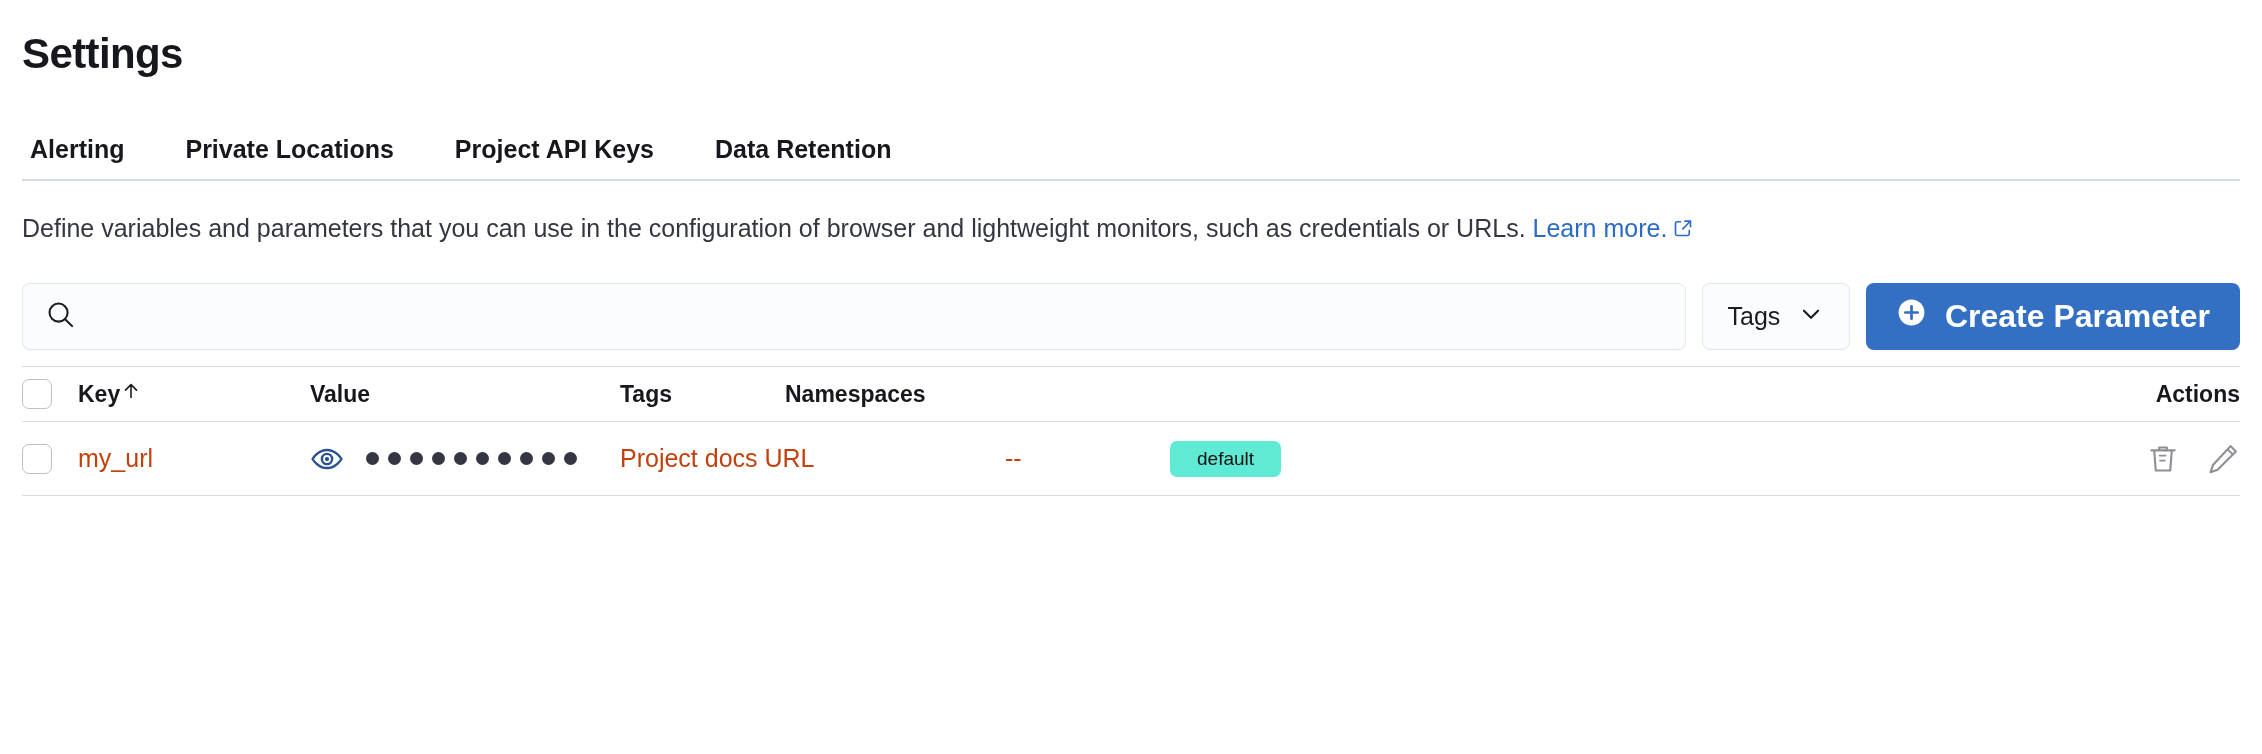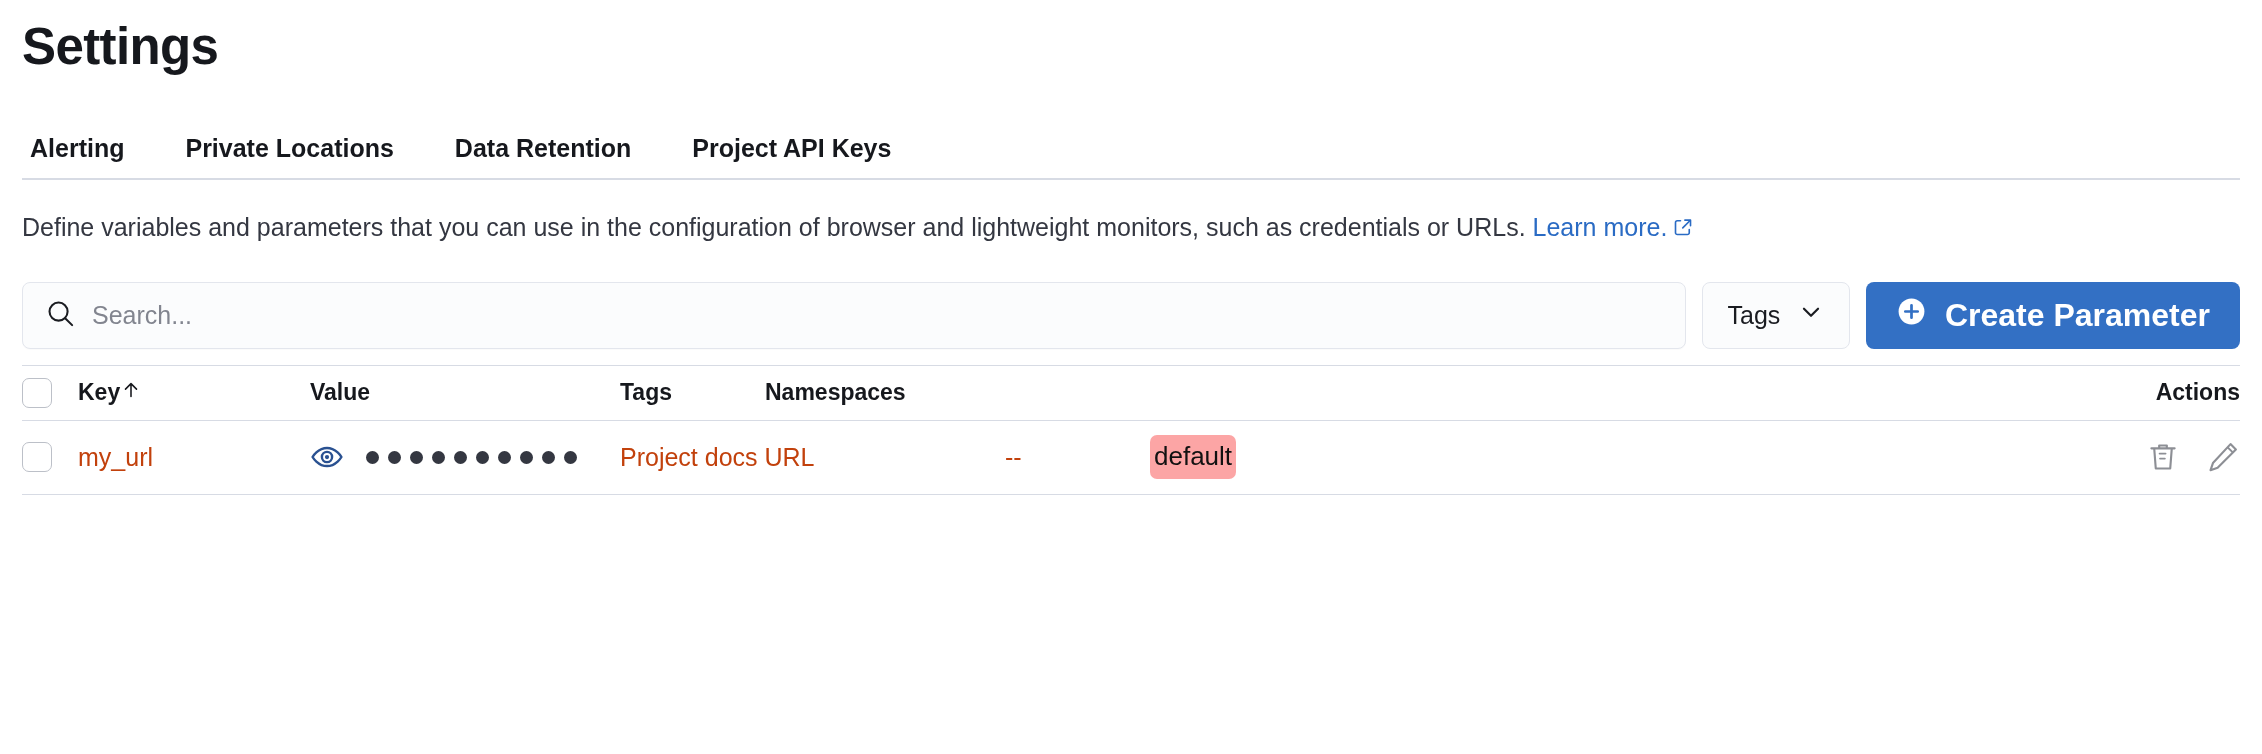--- a/index.html
+++ b/index.html
@@ -15,25 +15,25 @@
 
   .page {
     position: relative;
     width: 2262px;
     height: 754px;
     padding: 0 22px;
   }
 
   
   .page-title {
-    font-size: 51px;
+    font-size: 42px;
     font-weight: 700;
     letter-spacing: -0.6px;
     color: #16181d;
-    padding-top: 18px;
+    padding-top: 30px;
     line-height: 1.15;
   }
 
   
   .tabs {
     display: flex;
     align-items: flex-end;
     gap: 13px;
     margin-top: 41px;
     border-bottom: 2px solid #d7dbe4;
@@ -163,21 +163,21 @@
     border-top: 1px solid #d7dbe4;
     border-bottom: 1px solid #d7dbe4;
   }
   .trow.body { height: 74px; }
 
   .c-check  { width: 56px; flex: none; display:flex; align-items:center; }
   .c-key    { width: 232px; flex: none; }
   .c-value  { width: 310px; flex: none; display:flex; align-items:center; gap: 22px;}
   .c-desc   { width: 385px; flex: none; }
   .c-tags   { width: 145px; flex: none; }
-  .c-ns     { flex: 1 1 auto; }
+  .c-ns     { flex: 1 1 auto; margin-left: 20px; }
   .c-act    { width: 130px; flex: none; display: flex; align-items:center; justify-content: flex-end; gap: 26px; }
 
   .th {
     font-size: 23px;
     font-weight: 700;
     color: #16181d;
     display: flex;
     align-items: center;
   }
   .td {
@@ -203,25 +203,25 @@
   .dots span {
     width: 13px;
     height: 13px;
     border-radius: 50%;
     background: #343741;
     display: block;
   }
 
   .badge {
     display: inline-block;
-    background: #fca5a5;
+    background: #5eead4;
     color: #111;
     border-radius: 7px;
-    padding: 7px 4px;
-    font-size: 26px;
+    padding: 7px 27px;
+    font-size: 19px;
     line-height: 1.15;
   }
 
   .icon-btn {
     cursor: pointer;
     display: inline-flex;
     align-items: center;
     justify-content: center;
   }
   .dash { letter-spacing: 0px; }
@@ -229,42 +229,41 @@
 </head>
 <body>
 
 <div class="page">
 
   <h1 class="page-title">Settings</h1>
 
   <nav class="tabs">
     <div class="tab">Alerting</div>
     <div class="tab">Private Locations</div>
+    <div class="tab">Project API Keys</div>
     <div class="tab">Data Retention</div>
-    <div class="tab">Project API Keys</div>
   </nav>
 
   <p class="description">
     <span>Define variables and parameters that you can use in the configuration of browser and lightweight monitors, such as credentials or URLs. </span><a class="link"><span>Learn more.</span><span class="ext-icon"><svg width="20" height="20" viewBox="0 0 16 16" fill="none">
             <path d="M6 3H3.5A1.5 1.5 0 0 0 2 4.5v8A1.5 1.5 0 0 0 3.5 14h8a1.5 1.5 0 0 0 1.5-1.5V10" stroke="#2a6bc4" stroke-width="1.3" stroke-linecap="round"></path>
             <path d="M9.5 2.5H14V7" stroke="#2a6bc4" stroke-width="1.3" stroke-linecap="round" stroke-linejoin="round"></path>
             <path d="M13.7 2.8 7.8 8.7" stroke="#2a6bc4" stroke-width="1.3" stroke-linecap="round"></path>
           </svg></span></a>
   </p>
 
   <div class="controls">
 
     <div class="search-box">
       <span>
         <svg width="31" height="31" viewBox="0 0 24 24" fill="none">
           <circle cx="10.5" cy="10.5" r="7" stroke="#1a1c21" stroke-width="1.6"></circle>
           <path d="M15.6 15.6 21 21" stroke="#1a1c21" stroke-width="1.6" stroke-linecap="round"></path>
         </svg>
       </span>
-      <input class="search-input" type="text" placeholder="Search..." style="">
     </div>
 
     <button class="tags-button">
       <span>Tags</span>
       <span>
         <svg width="26" height="26" viewBox="0 0 24 24" fill="none">
           <path d="M5.5 9 12 15.5 18.5 9" stroke="#1a1c21" stroke-width="2" stroke-linecap="round" stroke-linejoin="round"></path>
         </svg>
       </span>
     </button>

